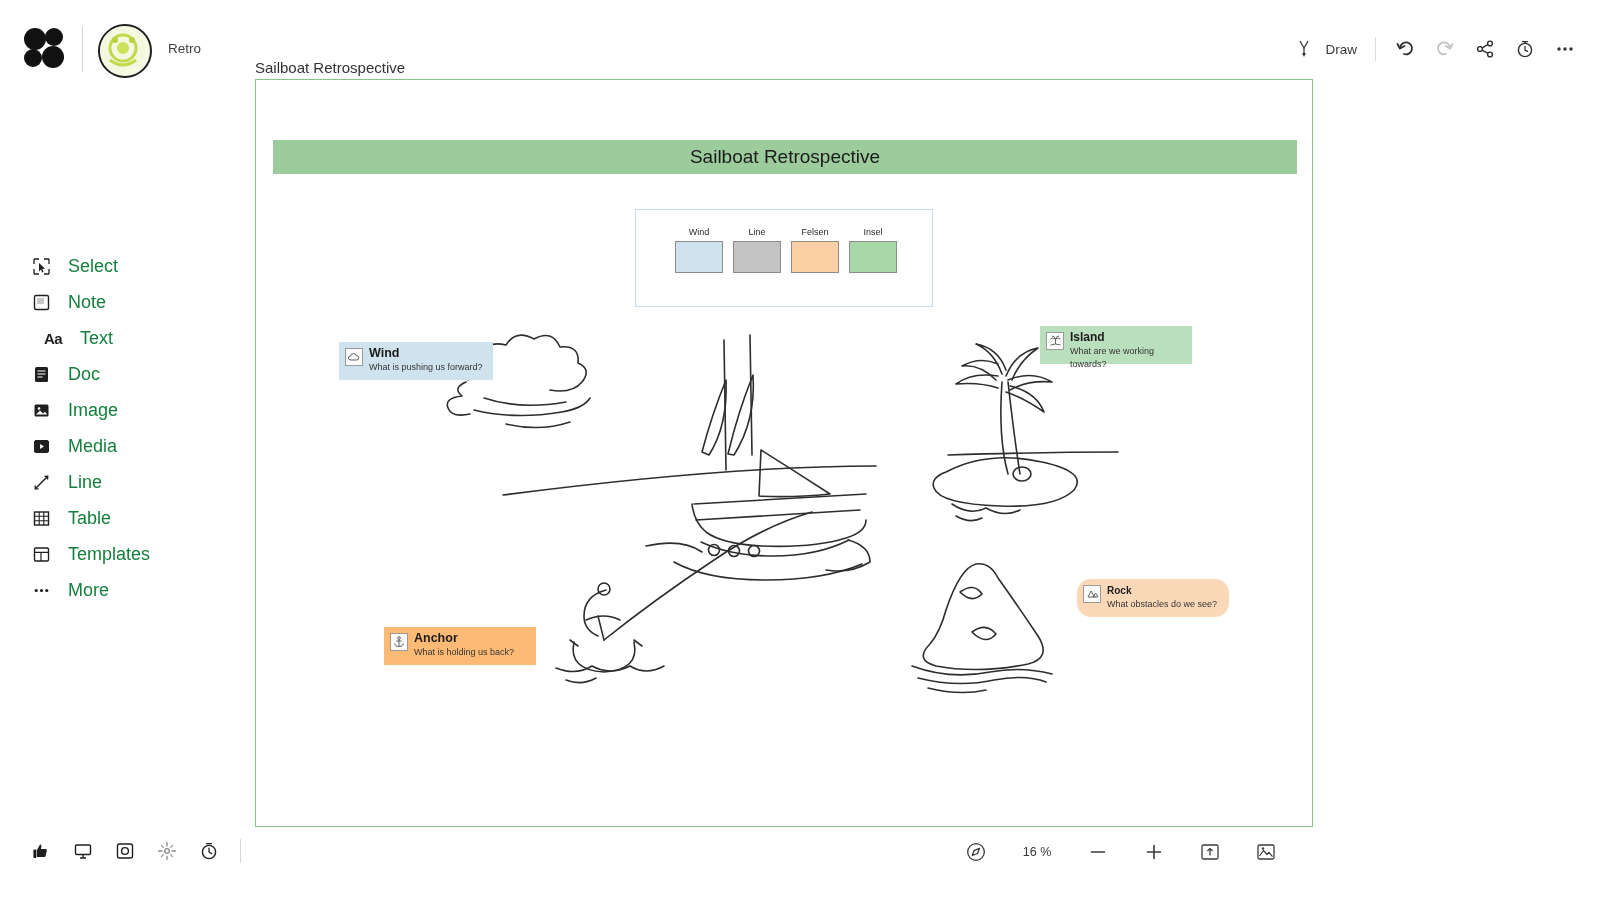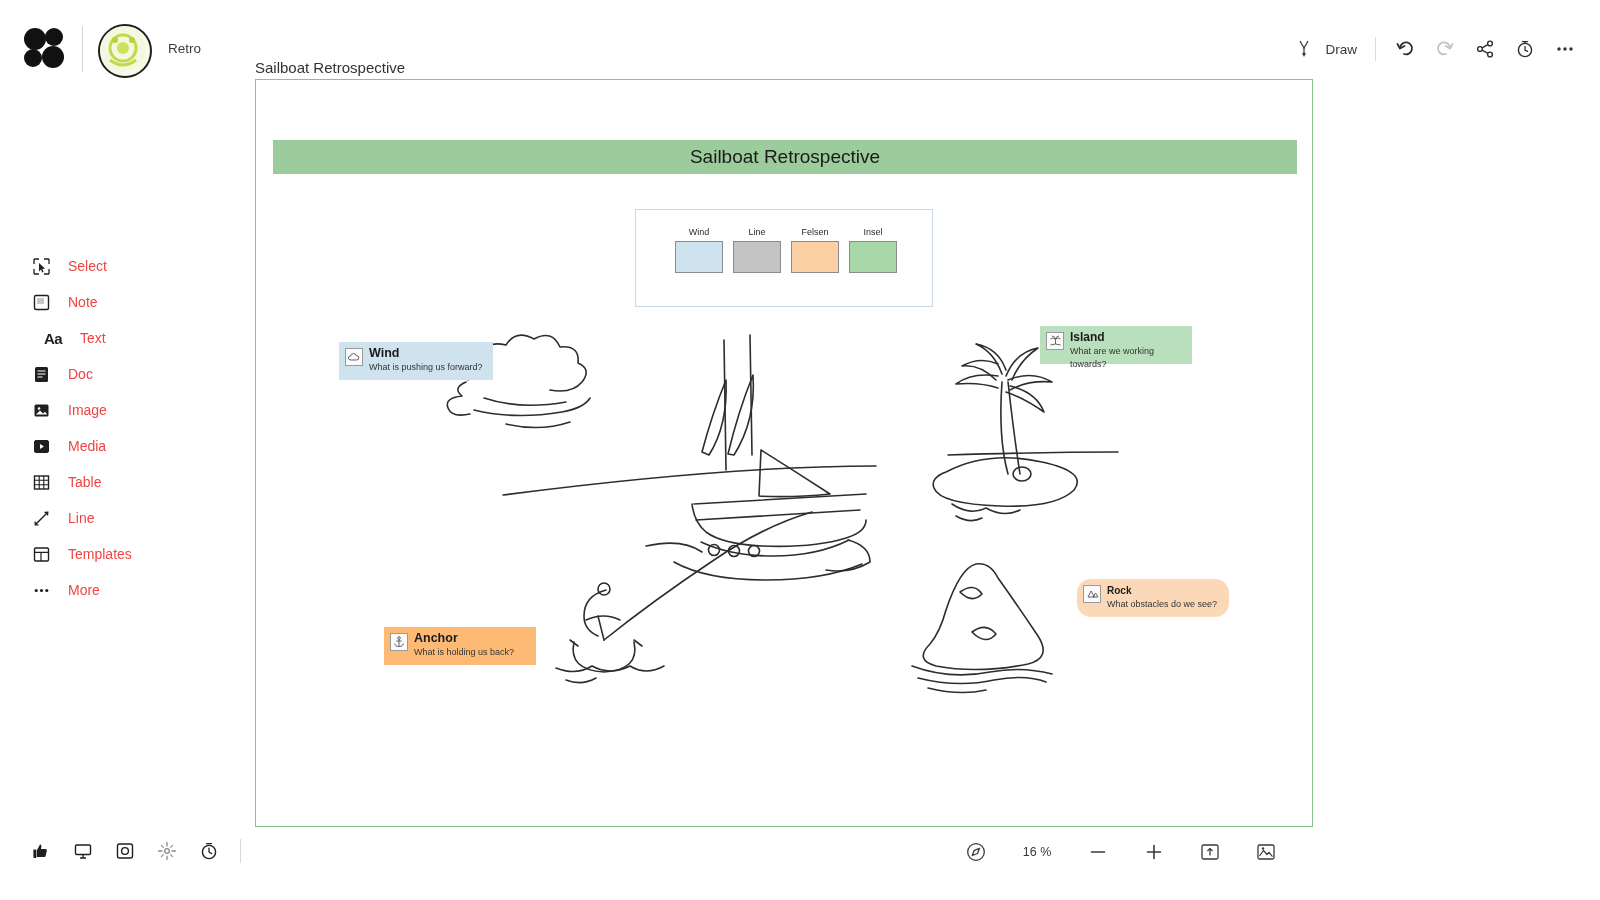--- a/index.html
+++ b/index.html
@@ -103,22 +103,22 @@
     cursor: pointer;
     border-radius: 6px;
     padding-left: 4px;
   }
   .tool-ico {
     width: 22px; height: 22px;
     display: flex; align-items: center; justify-content: center;
     color: #1f1f1f;
   }
   .tool-label {
-    font-size: 14px;
-    color: #ef4444;
+    font-size: 18px;
+    color: #15803d;
   }
   .aa {
     font-size: 15px;
     font-weight: bold;
     letter-spacing: -0.5px;
     margin-left: 12px;
   }
 
   
   .bottombar {
@@ -396,36 +396,36 @@
           <path d="M8 7 L12 9.5 L8 12 Z" fill="#fff"></path>
         </svg>
       </span>
       <span class="tool-label">Media</span>
     </div>
 
 
     <div class="tool">
       <span class="tool-ico">
         <svg width="19" height="19" viewBox="0 0 19 19">
-          <rect x="2.5" y="3" width="14" height="13" fill="none" stroke="#1f1f1f" stroke-width="1.4"></rect>
-          <path d="M7.2 3 v13 M11.8 3 v13 M2.5 7.3 h14 M2.5 11.7 h14" stroke="#1f1f1f" stroke-width="1.1"></path>
-        </svg>
-      </span>
-      <span class="tool-label">Table</span>
-    </div>
-
-    <div class="tool">
-      <span class="tool-ico">
-        <svg width="19" height="19" viewBox="0 0 19 19">
           <path d="M3.5 15.5 L15.5 3.5" stroke="#1f1f1f" stroke-width="1.5"></path>
           <path d="M12.5 3.5 L15.8 3.2 L15.5 6.5" fill="none" stroke="#1f1f1f" stroke-width="1.3"></path>
           <path d="M3.2 12.5 L3.2 15.8 L6.5 15.8" fill="none" stroke="#1f1f1f" stroke-width="1.3"></path>
         </svg>
       </span>
       <span class="tool-label">Line</span>
+    </div>
+
+    <div class="tool">
+      <span class="tool-ico">
+        <svg width="19" height="19" viewBox="0 0 19 19">
+          <rect x="2.5" y="3" width="14" height="13" fill="none" stroke="#1f1f1f" stroke-width="1.4"></rect>
+          <path d="M7.2 3 v13 M11.8 3 v13 M2.5 7.3 h14 M2.5 11.7 h14" stroke="#1f1f1f" stroke-width="1.1"></path>
+        </svg>
+      </span>
+      <span class="tool-label">Table</span>
     </div>
 
     <div class="tool">
       <span class="tool-ico">
         <svg width="19" height="19" viewBox="0 0 19 19">
           <rect x="2.5" y="3" width="14" height="13" rx="1.2" fill="none" stroke="#1f1f1f" stroke-width="1.4"></rect>
           <path d="M2.5 7.3 h14 M9 7.3 v8.7" stroke="#1f1f1f" stroke-width="1.2"></path>
         </svg>
       </span>
       <span class="tool-label">Templates</span>

